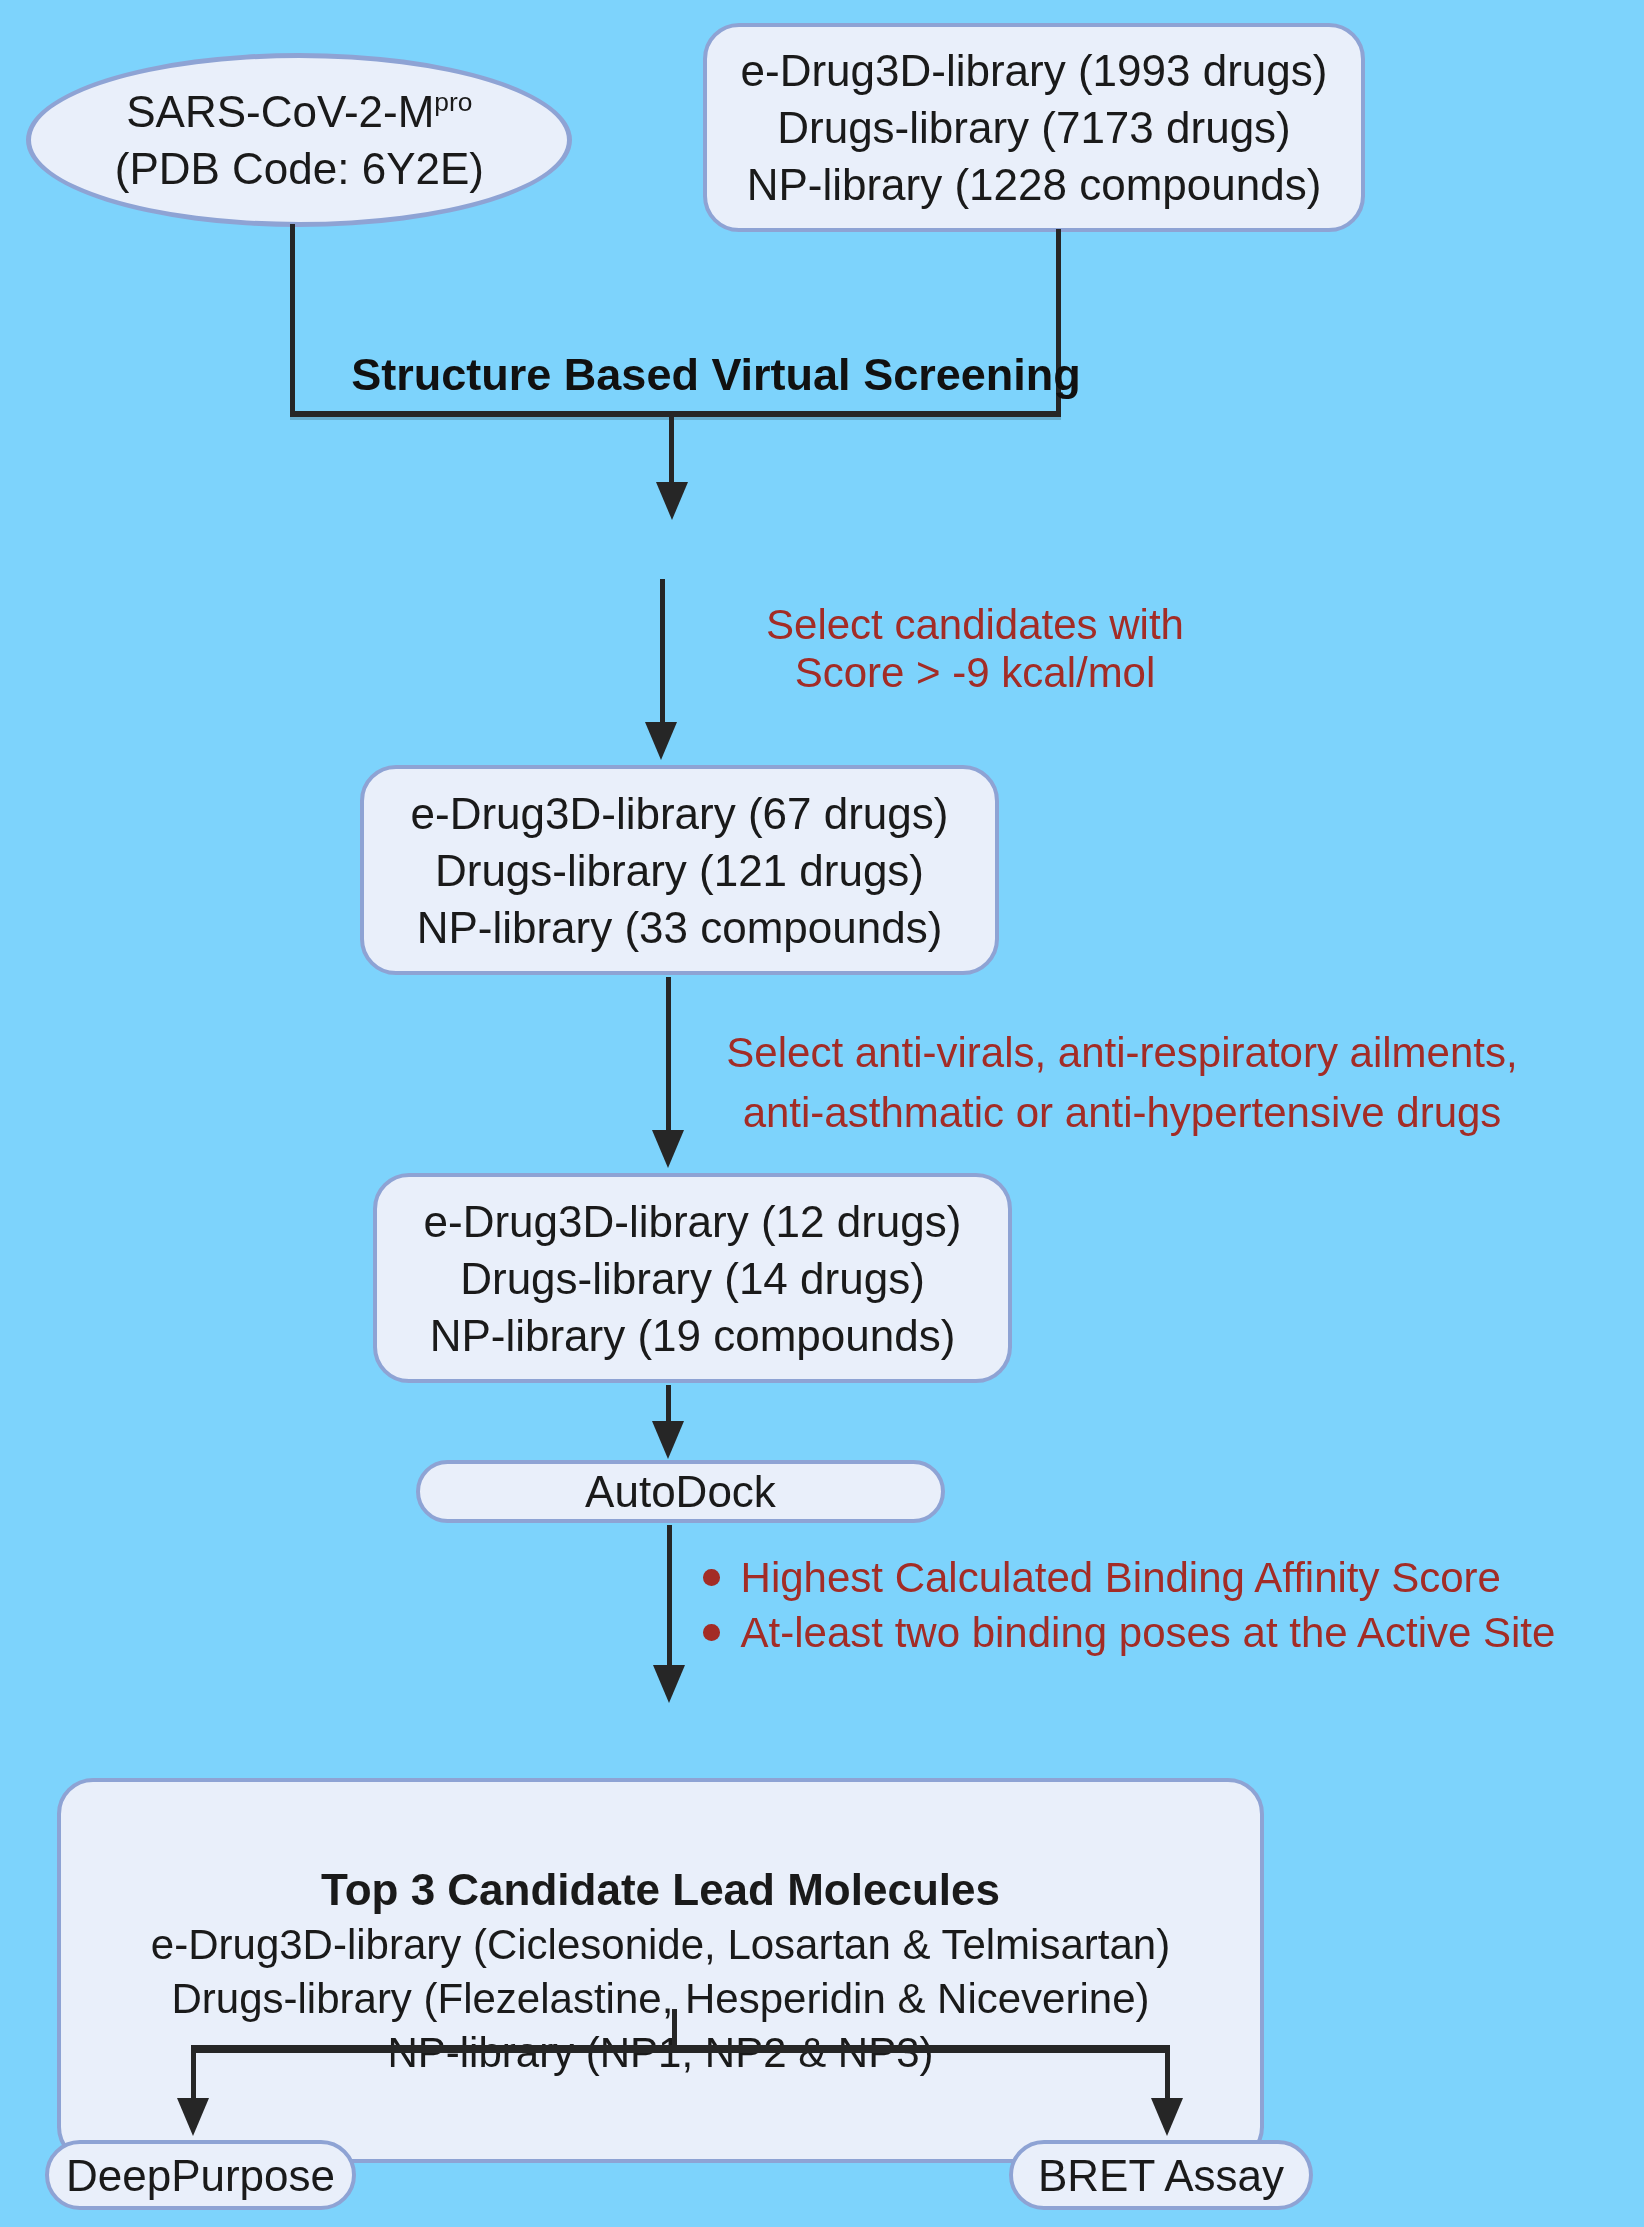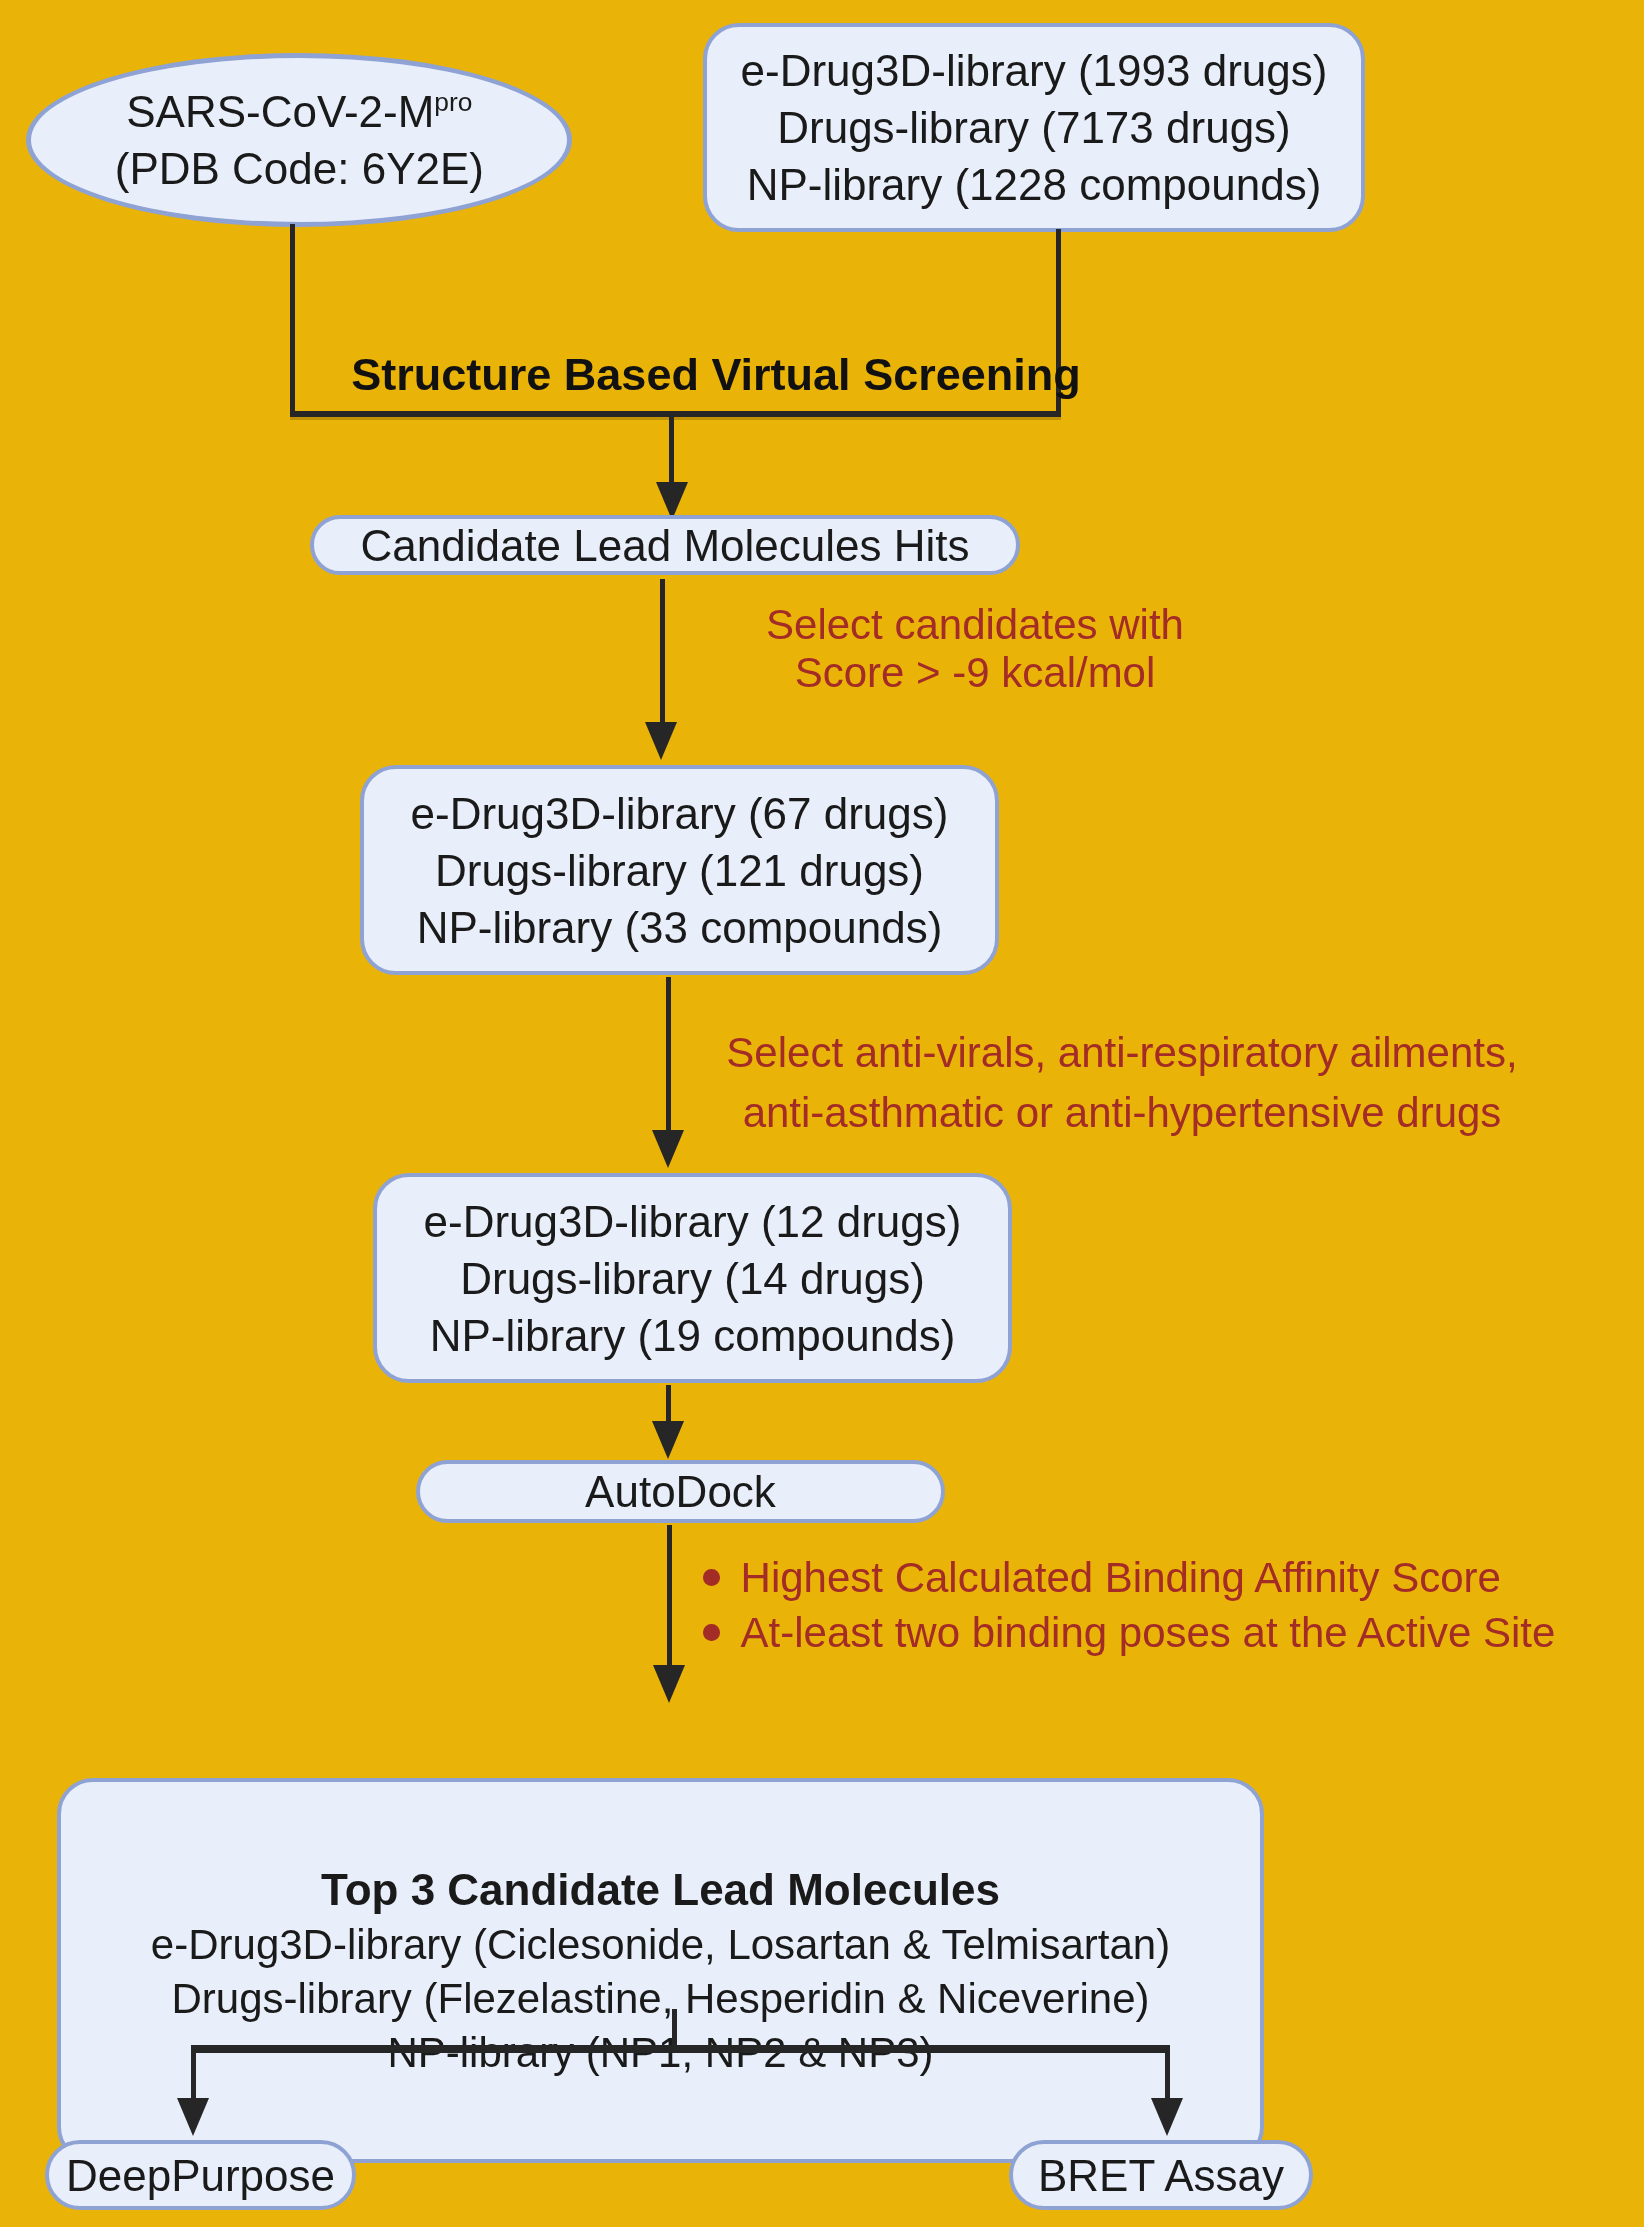--- a/index.html
+++ b/index.html
@@ -1,20 +1,20 @@
 <!DOCTYPE html>
 <html style="font-size:12px"><head>
 <meta charset="utf-8">
 <style>
   html, body { margin: 0; padding: 0; background: #ffffff; }
   .canvas {
     position: relative;
     width: 1645px;
     height: 2227px;
-    background: #eab308;
+    background: #7dd3fc;
     font-family: "Liberation Sans", sans-serif;
     color: #1a1a1a;
     overflow: hidden;
   }
   .node {
     position: absolute;
     background: #E9EFFA;
     border: 4.5px solid #8EA3D4;
     box-sizing: border-box;
     display: flex;
@@ -92,23 +92,20 @@
 
   <div class="vline" style="left:290px; top:224px; height:191px;"></div>
   <div class="vline" style="left:1056px; top:229px; height:187px;"></div>
   <div class="hline" style="left:290px; top:411px; width:771px; height:6px;"></div>
 
   <div class="label-bold" style="left:290px; top:349px; width:852px;">Structure Based Virtual Screening</div>
 
   <div class="vline" style="left:669px; top:417px; height:70px;"></div>
   <div class="arrowhead" style="left:656px; top:482px;"></div>
 
-  <div class="node pill t58" style="left:310px; top:515px; width:710px; height:60px;">
-    <div>Candidate Lead Molecules Hits</div>
-  </div>
 
   <div class="vline" style="left:660px; top:579px; height:145px;"></div>
   <div class="arrowhead" style="left:645px; top:722px;"></div>
 
   <div class="redtext" style="left:703px; top:601px; width:544px;">
     <div>Select candidates with</div>
     <div>Score &gt; -9 kcal/mol</div>
   </div>
 
   <div class="node rounded t58" style="left:360px; top:765px; width:639px; height:210px;">

